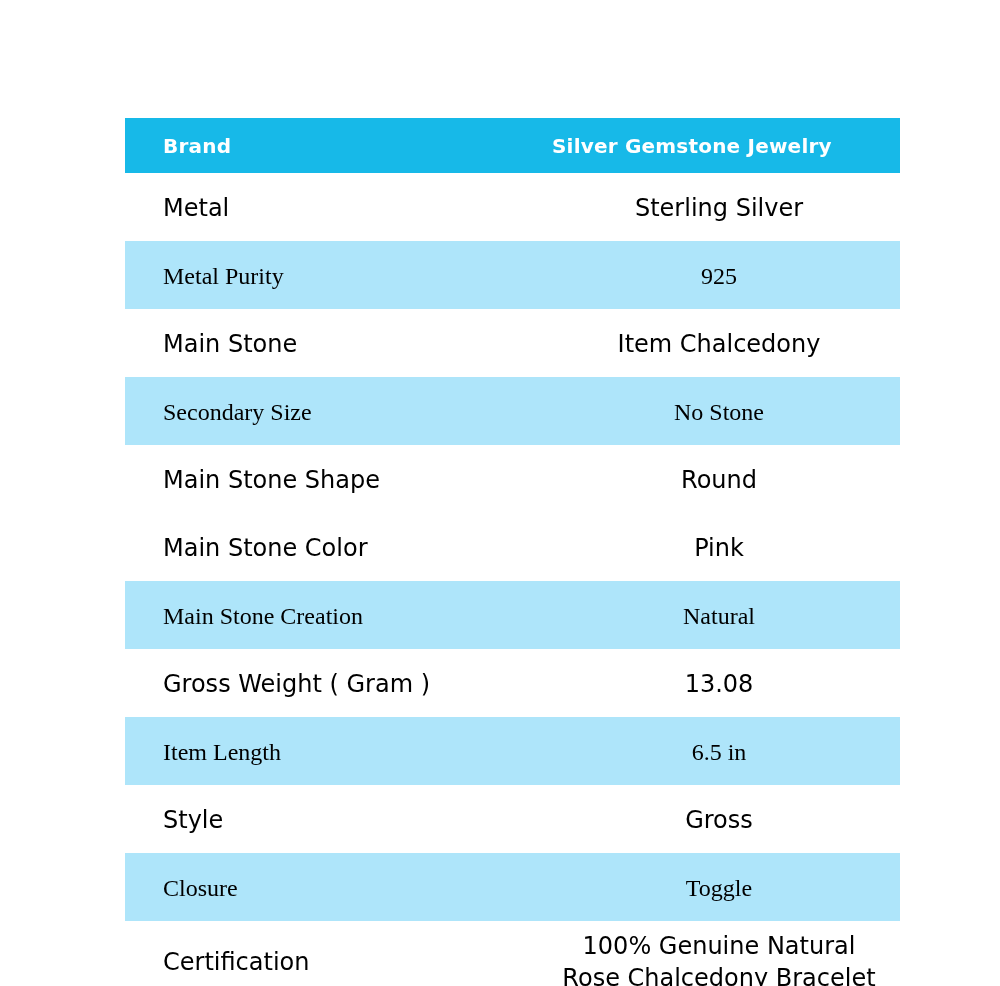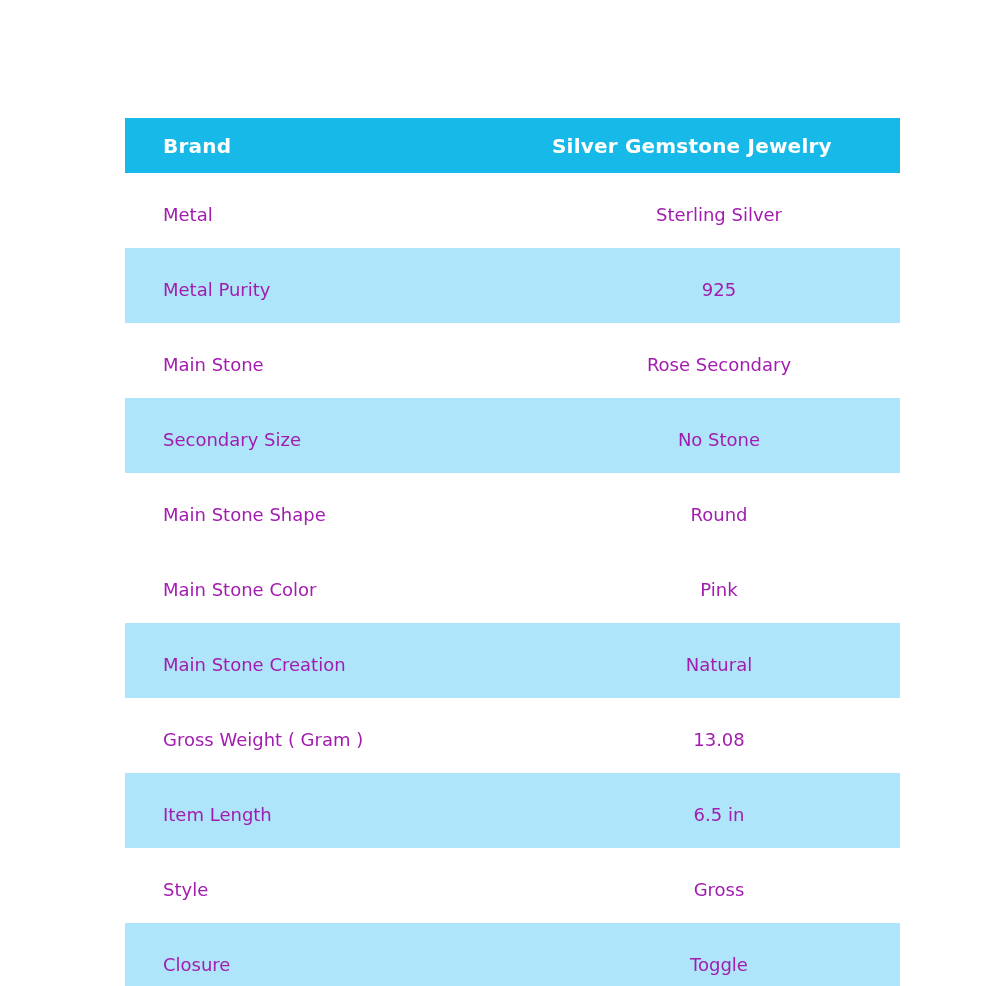--- a/index.html
+++ b/index.html
@@ -39,34 +39,35 @@
     height: 55px;
     padding: 0 0 0 38px;
     text-align: left;
     vertical-align: middle;
     letter-spacing: 0.2px;
   }
   .spec-table thead th.head-val {
     padding-left: 39px;
   }
   .spec-table tbody td {
-    font-size: 18px;
+    font-size: 24px;
     height: 54px;
-    padding: 15px 14px 6px 38px;
+    padding: 8px 14px 6px 38px;
     vertical-align: middle;
-    color: #a21caf;
+    color: #000000;
     line-height: 1.35;
     background: #ffffff;
   }
   .spec-table tbody td.val {
     padding-left: 39px;
     text-align: center;
   }
   .spec-table tbody tr.alt td {
     background: #aee5fa;
+    font-family: Liberation Serif, serif;
   }
   .spec-table tbody tr.tall td {
     height: 66px;
   }
 </style>
 </head>
 <body>
 
 <div class="page">
   <table class="spec-table">
@@ -84,21 +85,21 @@
         <tr>
           <td class="label">Metal</td>
           <td class="val">Sterling Silver</td>
         </tr>
         <tr class="alt">
           <td class="label">Metal Purity</td>
           <td class="val">925</td>
         </tr>
         <tr>
           <td class="label">Main Stone</td>
-          <td class="val">Rose Secondary</td>
+          <td class="val">Item Chalcedony</td>
         </tr>
         <tr class="alt">
           <td class="label">Secondary Size</td>
           <td class="val">No Stone</td>
         </tr>
         <tr>
           <td class="label">Main Stone Shape</td>
           <td class="val">Round</td>
         </tr>
         <tr>

